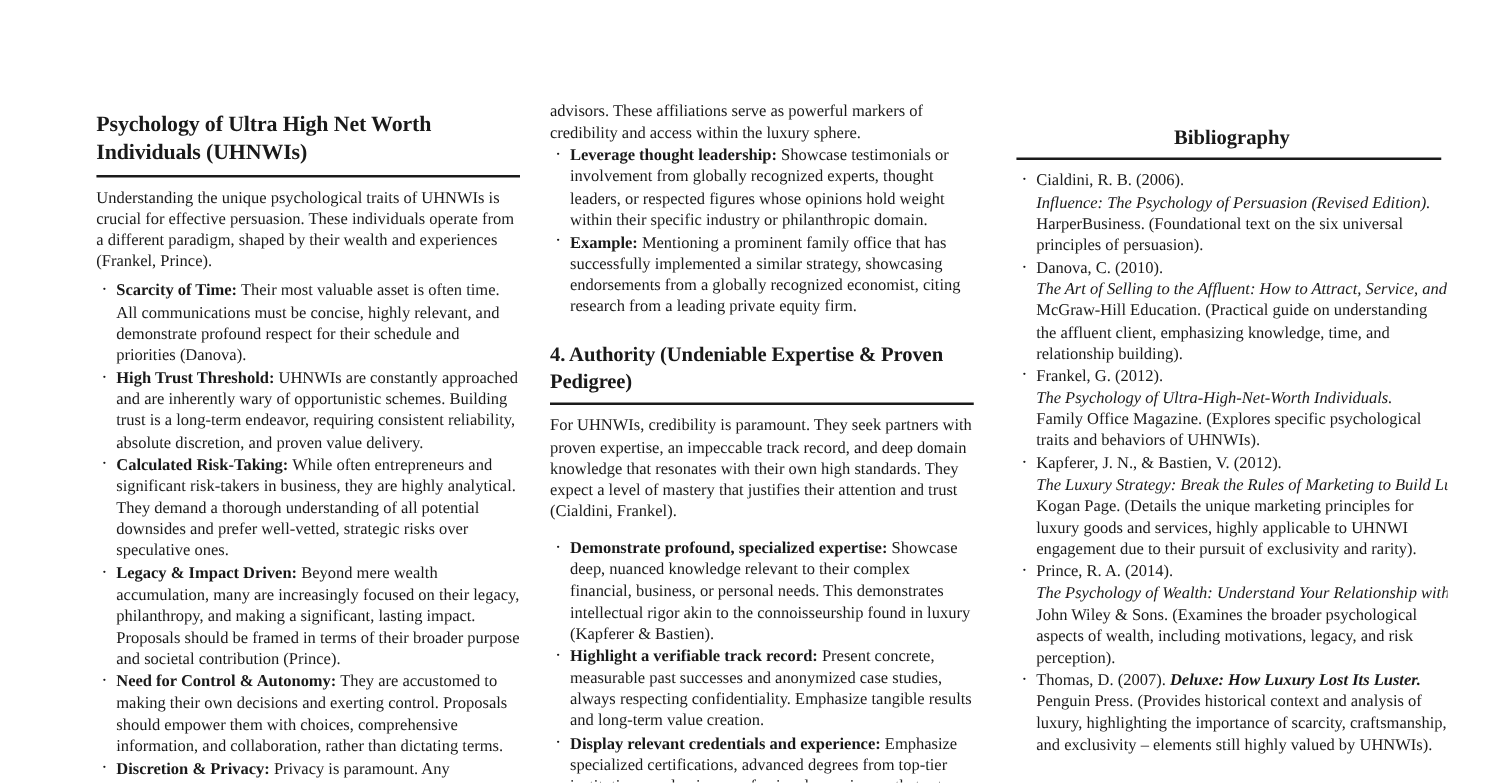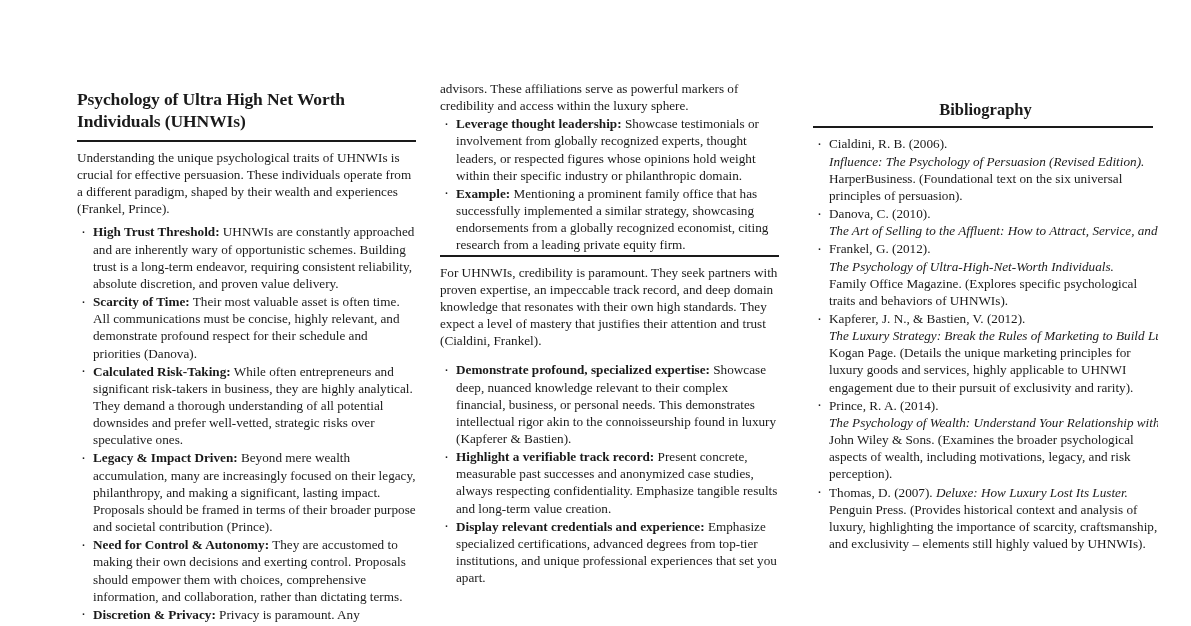--- a/index.html
+++ b/index.html
@@ -134,54 +134,55 @@
   }
   .bib-title {
     font-weight: normal;
     font-style: italic;
   }
   .bib-rest {
     display: block;
     white-space: normal;
   }
   .inline-title {
-    font-weight: normal;
+    font-weight: bold;
     font-style: italic;
   }
 </style>
 </head>
 <body>
 
 <div class="page">
   <div class="columns">
 
     <div class="col col-1">
       <div class="col-inner" style="top:88px;">
         <h1 class="doc-title">Psychology of Ultra High Net Worth Individuals (UHNWIs)</h1>
         <hr class="rule">
         <p class="body-text">Understanding the unique psychological traits of UHNWIs is crucial for effective persuasion. These individuals operate from a different paradigm, shaped by their wealth and experiences (Frankel, Prince).</p>
         <ul class="bullets">
+          <li><span class="lead">Scarcity of Time:</span><span> Their most valuable asset is often time. All communications must be concise, highly relevant, and demonstrate profound respect for their schedule and priorities (Danova).</span></li>
           <li><span class="lead">High Trust Threshold:</span><span> UHNWIs are constantly approached and are inherently wary of opportunistic schemes. Building trust is a long-term endeavor, requiring consistent reliability, absolute discretion, and proven value delivery.</span></li>
-          <li><span class="lead">Scarcity of Time:</span><span> Their most valuable asset is often time. All communications must be concise, highly relevant, and demonstrate profound respect for their schedule and priorities (Danova).</span></li>
           <li><span class="lead">Calculated Risk-Taking:</span><span> While often entrepreneurs and significant risk-takers in business, they are highly analytical. They demand a thorough understanding of all potential downsides and prefer well-vetted, strategic risks over speculative ones.</span></li>
           <li><span class="lead">Legacy &amp; Impact Driven:</span><span> Beyond mere wealth accumulation, many are increasingly focused on their legacy, philanthropy, and making a significant, lasting impact. Proposals should be framed in terms of their broader purpose and societal contribution (Prince).</span></li>
           <li><span class="lead">Need for Control &amp; Autonomy:</span><span> They are accustomed to making their own decisions and exerting control. Proposals should empower them with choices, comprehensive information, and collaboration, rather than dictating terms.</span></li>
           <li><span class="lead">Discretion &amp; Privacy:</span><span> Privacy is paramount. Any interaction must guarantee absolute confidentiality and avoid public exposure unless explicitly desired. This is a fundamental expectation in their world (Kapferer &amp; Bastien).</span></li>
 
         </ul>
       </div>
     </div>
 
     <div class="col col-2">
       <div class="col-inner" style="top:80px;">
         <p class="body-text" style="margin-bottom:1px;">advisors. These affiliations serve as powerful markers of credibility and access within the luxury sphere.</p>
         <ul class="bullets">
           <li><span class="lead">Leverage thought leadership:</span><span> Showcase testimonials or involvement from globally recognized experts, thought leaders, or respected figures whose opinions hold weight within their specific industry or philanthropic domain.</span></li>
           <li><span class="lead">Example:</span><span> Mentioning a prominent family office that has successfully implemented a similar strategy, showcasing endorsements from a globally recognized economist, citing research from a leading private equity firm.</span></li>
         </ul>
+        <h2 class="sec-title" style="margin-top:19px;">4. Authority (Undeniable Expertise &amp; Proven Pedigree)</h2>
         <hr class="rule">
         <p class="body-text" style="margin-bottom:12px;">For UHNWIs, credibility is paramount. They seek partners with proven expertise, an impeccable track record, and deep domain knowledge that resonates with their own high standards. They expect a level of mastery that justifies their attention and trust (Cialdini, Frankel).</p>
         <ul class="bullets">
           <li><span class="lead">Demonstrate profound, specialized expertise:</span><span> Showcase deep, nuanced knowledge relevant to their complex financial, business, or personal needs. This demonstrates intellectual rigor akin to the connoisseurship found in luxury (Kapferer &amp; Bastien).</span></li>
           <li><span class="lead">Highlight a verifiable track record:</span><span> Present concrete, measurable past successes and anonymized case studies, always respecting confidentiality. Emphasize tangible results and long-term value creation.</span></li>
           <li><span class="lead">Display relevant credentials and experience:</span><span> Emphasize specialized certifications, advanced degrees from top-tier institutions, and unique professional experiences that set you apart.</span></li>
 
         </ul>
       </div>
     </div>
@@ -194,20 +195,21 @@
 
           <li>
             <span class="bib-line">Cialdini, R. B. (2006).</span>
             <span class="bib-line bib-title">Influence: The Psychology of Persuasion (Revised Edition).</span>
             <span class="bib-rest">HarperBusiness. (Foundational text on the six universal principles of persuasion).</span>
           </li>
 
           <li>
             <span class="bib-line">Danova, C. (2010).</span>
             <span class="bib-line bib-title">The Art of Selling to the Affluent: How to Attract, Service, and Retain Wealthy Customers and Clients for Life.</span>
+            <span class="bib-rest">McGraw-Hill Education. (Practical guide on understanding the affluent client, emphasizing knowledge, time, and relationship building).</span>
           </li>
 
           <li>
             <span class="bib-line">Frankel, G. (2012).</span>
             <span class="bib-line bib-title">The Psychology of Ultra-High-Net-Worth Individuals.</span>
             <span class="bib-rest">Family Office Magazine. (Explores specific psychological traits and behaviors of UHNWIs).</span>
           </li>
 
           <li>
             <span class="bib-line">Kapferer, J. N., &amp; Bastien, V. (2012).</span>

